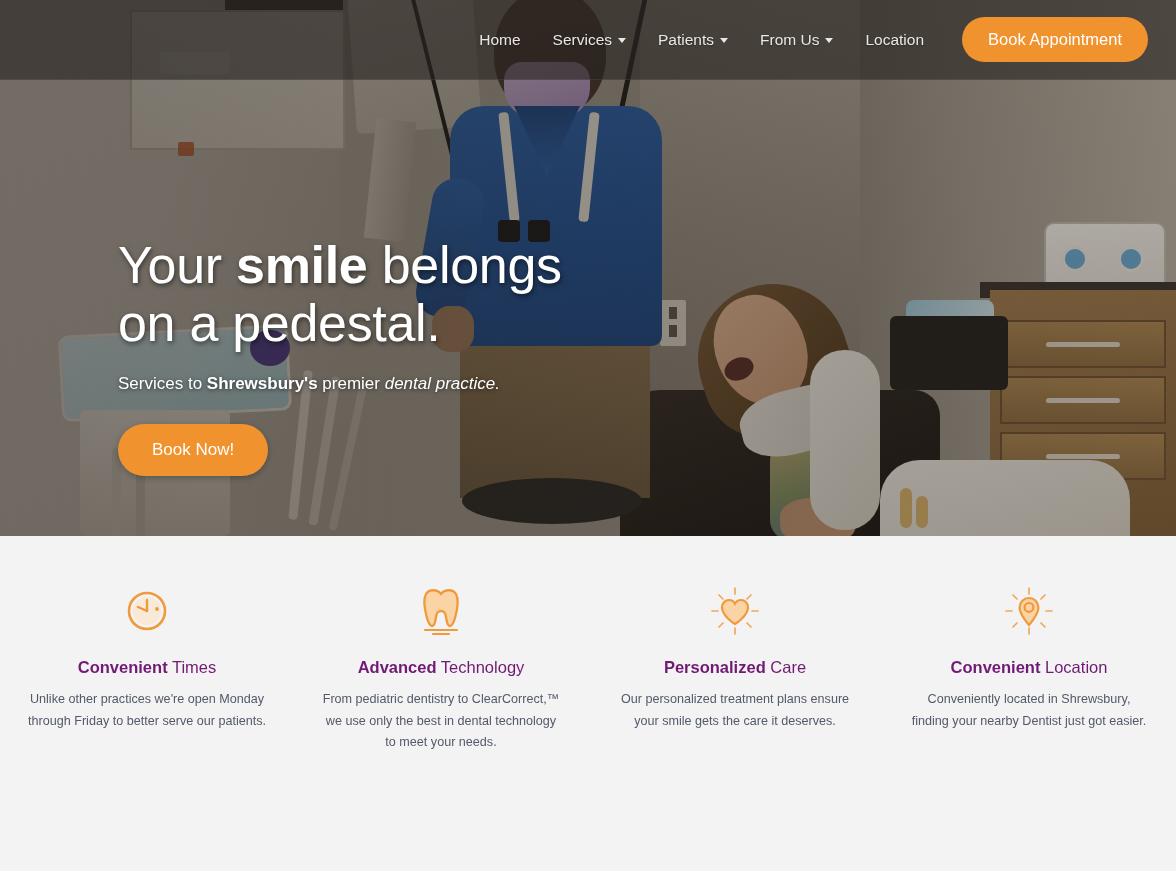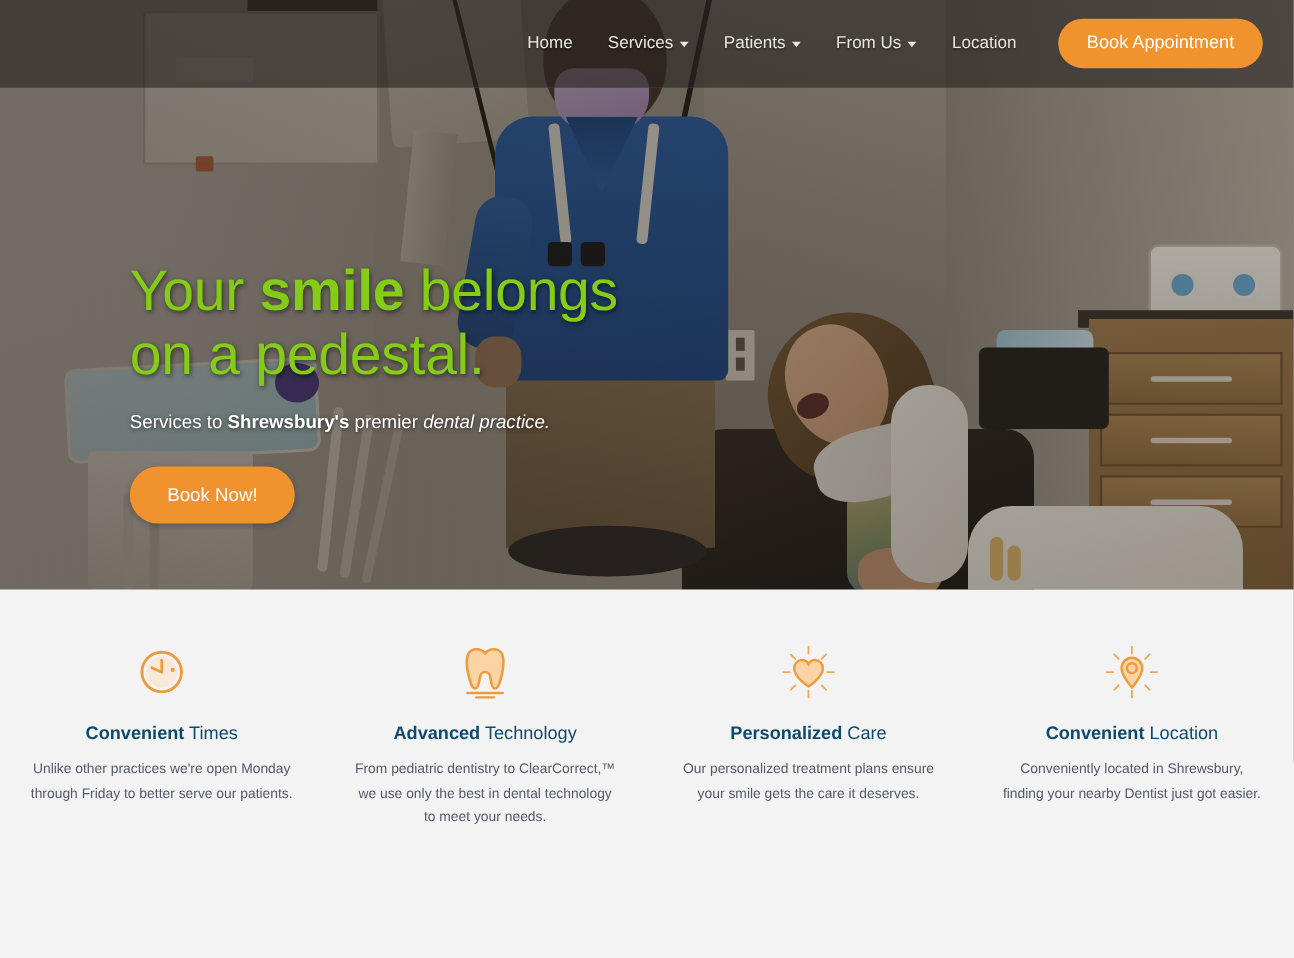--- a/index.html
+++ b/index.html
@@ -320,21 +320,21 @@
     border-radius: 30px; border: none; cursor: pointer;
     white-space: nowrap;
     font-family: "Liberation Sans", sans-serif;
   }
 
   
   .hero-content {
     position: absolute; left: 118px; top: 236px; z-index: 10; width: 620px;
   }
   .hero-h1 {
-    color: #84cc16; font-size: 52px; line-height: 1.12; font-weight: 400;
+    color: #ffffff; font-size: 52px; line-height: 1.12; font-weight: 400;
     text-shadow: 1px 2px 5px rgba(0,0,0,.55);
     letter-spacing: -0.3px;
   }
   .hero-h1 b { font-weight: 700; }
   .hero-sub {
     color: #fff; font-size: 17px; margin-top: 22px;
     text-shadow: 0 1px 4px rgba(0,0,0,.6);
   }
   .hero-sub b { font-weight: 700; }
   .hero-sub i { font-style: italic; }
@@ -352,21 +352,21 @@
     background: #f3f3f3;
   }
   .feature-grid {
     display: flex; padding-top: 44px;
   }
   .feature {
     flex: 1; text-align: center; padding: 0 28px;
   }
   .f-icon { height: 62px; display: flex; align-items: center; justify-content: center; }
   .f-title {
-    font-size: 16.5px; color: #0c4a6e; margin-top: 16px; font-weight: 400;
+    font-size: 16.5px; color: #701a75; margin-top: 16px; font-weight: 400;
   }
   .f-title b { font-weight: 700; }
   .f-desc {
     font-size: 12.6px; color: #53596a; line-height: 1.72; margin-top: 12px;
   }
 </style>
 </head>
 <body>
 
 <div class="hero">

